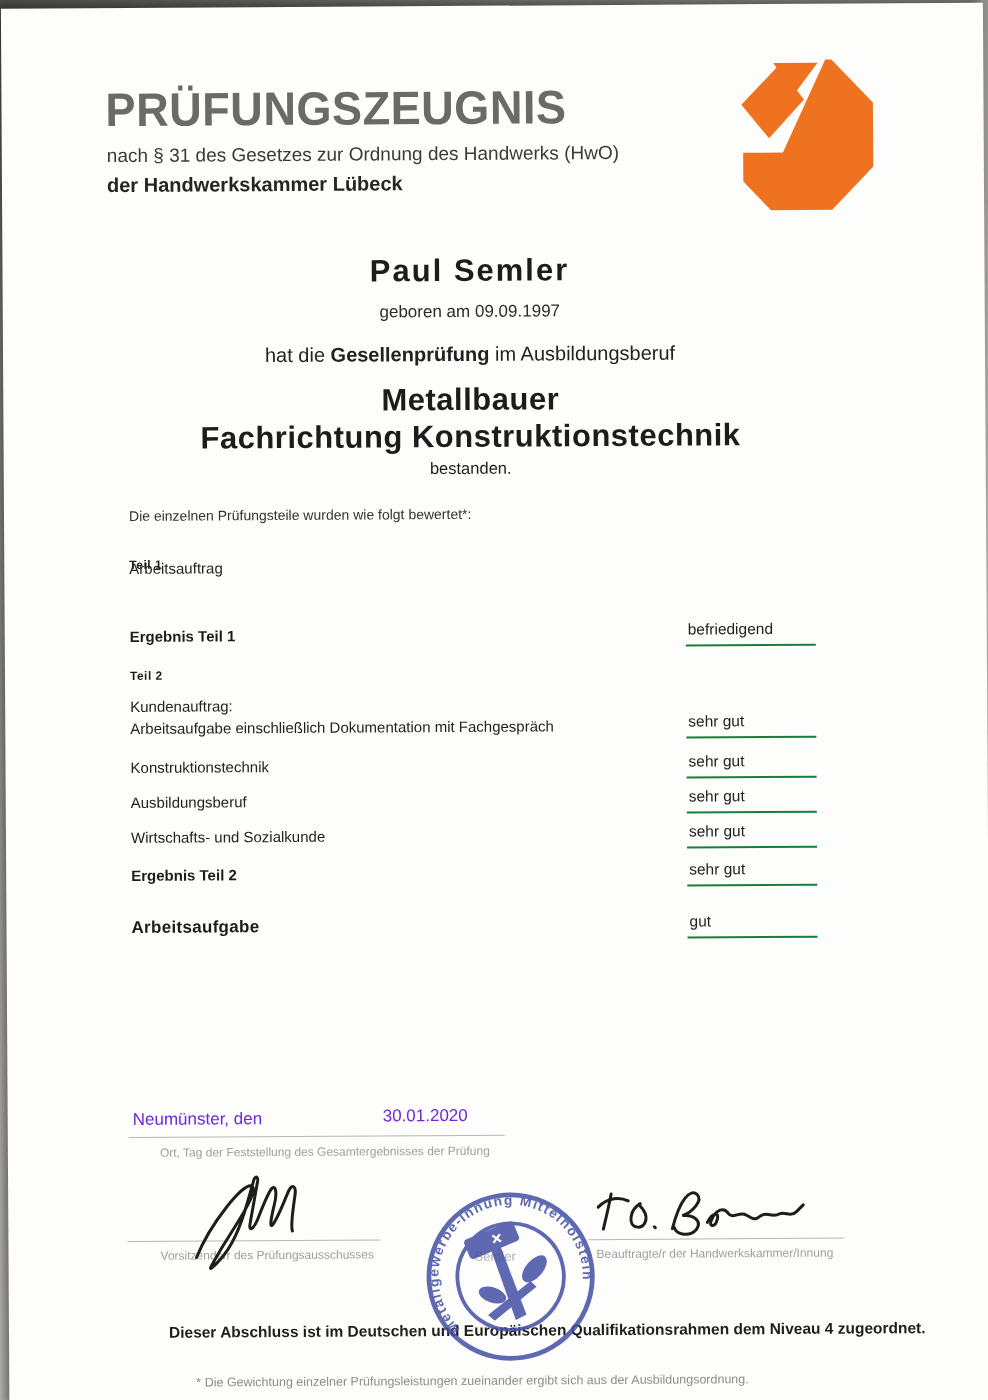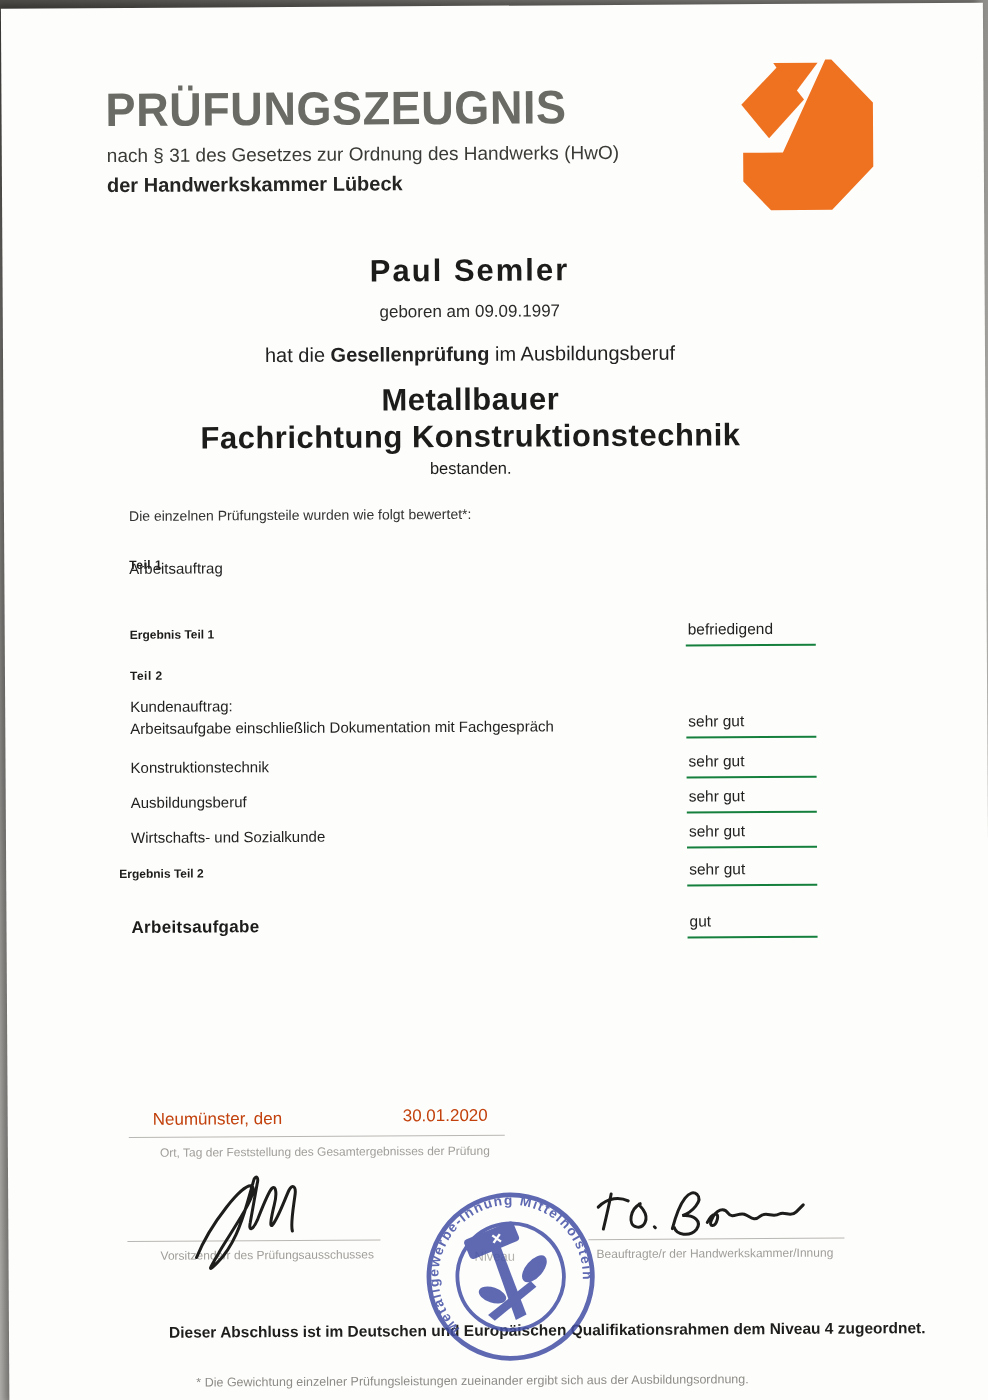--- a/index.html
+++ b/index.html
@@ -18,24 +18,24 @@
   .centered{left:0;width:934px;text-align:center;white-space:nowrap;}
   .cand-name{font-size:31px;font-weight:bold;letter-spacing:2px;}
   .born{font-size:17px;color:#2b2b29;}
   .examline{font-size:20px;color:#222;}
   .bigbold{font-size:31px;font-weight:bold;letter-spacing:0.5px;}
   .passed{font-size:16.5px;}
   .intro{font-size:14px;color:#333;}
   .part-heading{font-size:12px;font-weight:bold;letter-spacing:0.5px;}
   .row-label{font-size:15px;color:#222;}
   .row-label.two-line{line-height:22px;}
-  .result-label{font-size:12px;font-weight:bold;}
+  .result-label{font-size:15px;font-weight:bold;}
   .grade-field{left:681px;width:128px;border-bottom:2px solid #15803d;
                font-size:15.5px;color:#222;padding:0 0 5px 2px;height:19px;}
-  .dateline-label{font-size:17px;color:#c2410c;margin-left:20px;}
+  .dateline-label{font-size:17px;color:#6d28d9;}
   .caption{font-size:12px;color:#a09e9a;white-space:nowrap;}
   .sig-line{border-top:1px solid #b9b7b3;height:0;}
   .qual-note{font-size:15.5px;font-weight:bold;color:#1e1e1c;white-space:nowrap;z-index:2;}
   .footnote{font-size:12.5px;color:#8e8c88;white-space:nowrap;}
   .stamp-wrap{z-index:5;pointer-events:none;opacity:0.85;}
   .siegel{font-size:13px;color:#b4b2ae;z-index:1;}
   svg{display:block;}
 </style>
 </head>
 <body>
@@ -81,40 +81,40 @@
 
     <div class="abs row-label" style="left:125px;top:751px;">Konstruktionstechnik</div>
     <div class="abs grade-field" style="top:748px;"><span>sehr gut</span></div>
 
     <div class="abs row-label" style="left:125px;top:786px;">Ausbildungsberuf</div>
     <div class="abs grade-field" style="top:783px;"><span>sehr gut</span></div>
 
     <div class="abs row-label" style="left:125px;top:821px;">Wirtschafts- und Sozialkunde</div>
     <div class="abs grade-field" style="top:818px;"><span>sehr gut</span></div>
 
-    <div class="abs result-label" style="left:113px;top:859px;text-align:center;">Ergebnis Teil 2</div>
+    <div class="abs result-label" style="left:125px;top:859px;text-align:center;">Ergebnis Teil 2</div>
     <div class="abs grade-field" style="top:856px;"><span>sehr gut</span></div>
 
     <div class="abs result-label" style="left:125px;top:910px;font-size:17px;letter-spacing:0.3px;">Arbeitsaufgabe</div>
     <div class="abs grade-field" style="top:908px;"><span>gut</span></div>
 
     <div class="abs dateline-label" style="left:125px;top:1102px;">Neumünster, den</div>
     <div class="abs dateline-label" style="left:375px;top:1100px;">30.01.2020</div>
     <div class="abs sig-line" style="left:121px;top:1129px;width:376px;"></div>
     <div class="abs caption" style="left:152px;top:1138px;">Ort, Tag der Feststellung des Gesamtergebnisses der Prüfung</div>
 
     <div class="abs" style="left:178px;top:1158px;width:150px;height:115px;z-index:3;">
       <svg width="150" height="115" viewBox="0 0 150 115">
         <path d="M10,92 C24,58 58,16 66,21 C74,27 42,70 32,88 C23,103 20,108 31,97 C47,81 55,58 61,38 L68,14 C70,10 73,12 71,19 L64,57 C62,66 66,66 71,55 C77,40 82,27 86,23 C90,20 91,29 88,40 C85,52 83,63 86,60 C92,53 99,33 103,25 C106,19 110,21 109,29 C107,44 104,59 106,66" fill="none" stroke="#1d1d1b" stroke-width="3" stroke-linecap="round"></path>
       </svg>
     </div>
     <div class="abs sig-line" style="left:119px;top:1233px;width:253px;"></div>
     <div class="abs caption" style="left:152px;top:1241px;">Vorsitzende/r des Prüfungsausschusses</div>
 
-    <div class="abs siegel" style="left:466px;top:1243px;">Niveau</div>
+    <div class="abs siegel" style="left:466px;top:1243px;">Semler</div>
 
     <div class="abs" style="left:584px;top:1178px;width:225px;height:70px;z-index:3;">
       <svg width="225" height="70" viewBox="0 0 225 70">
         <g fill="none" stroke="#1d1d1b" stroke-width="3" stroke-linecap="round">
           <path d="M6,24 C16,14 28,14 36,18"></path>
           <path d="M19,11 C16,26 13,38 11,46"></path>
           <path d="M48,21 C38,26 35,42 44,44 C52,46 57,36 51,27 C48,23 45,21 48,21"></path>
           <path d="M62,44 l1,1"></path>
           <path d="M80,46 C88,16 98,6 105,12 C111,18 100,30 90,33 C102,32 110,39 104,47 C97,55 84,52 82,45"></path>
           <path d="M115,40 C120,30 127,29 125,37 C123,45 116,45 119,38 C124,26 132,25 136,31 C140,37 146,30 152,32 C158,34 161,40 168,34 C174,29 180,36 187,32 C193,29 198,36 204,30 L211,23"></path>

